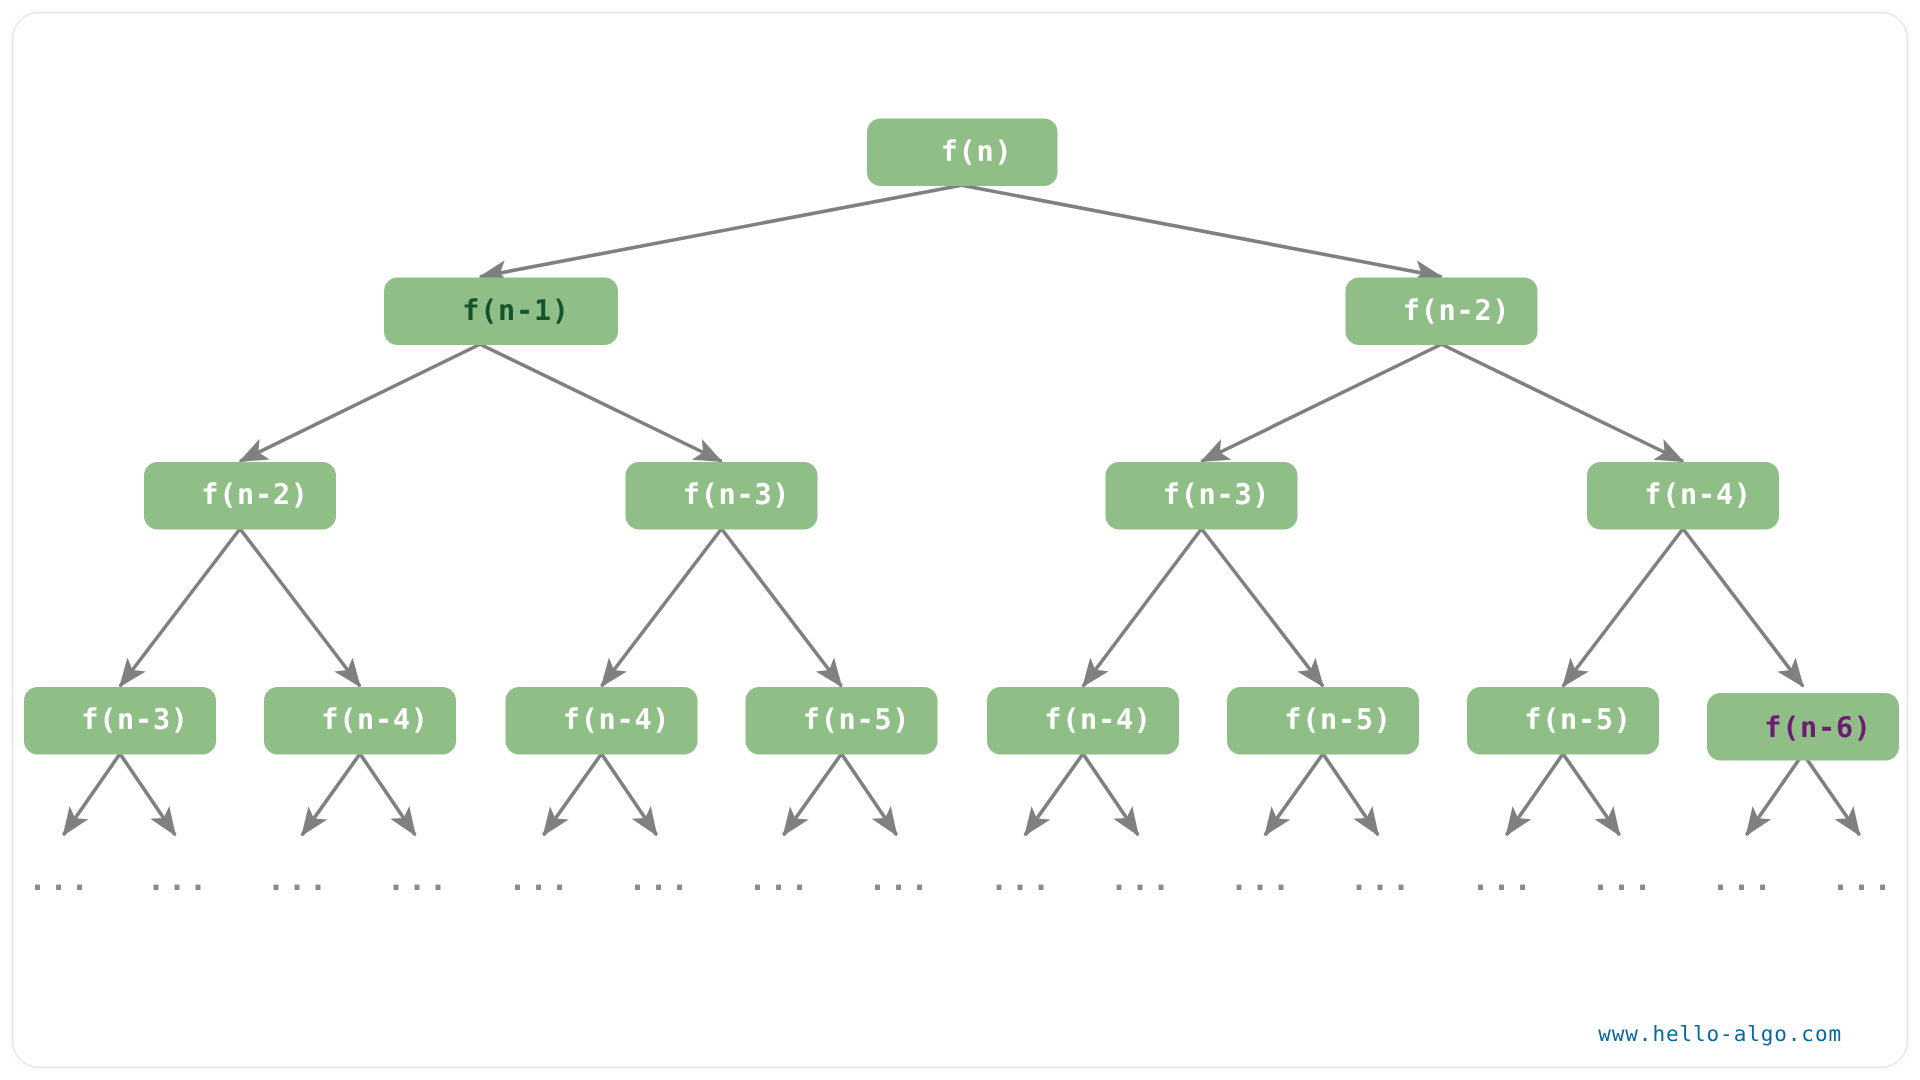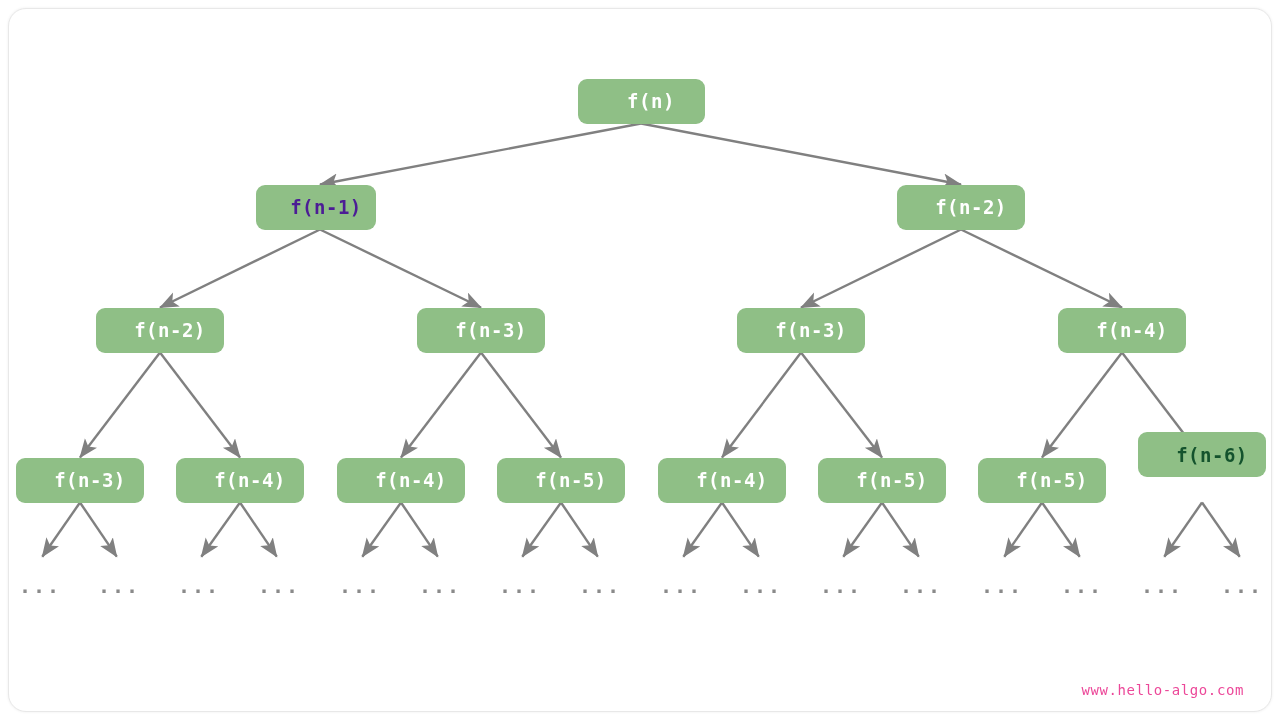--- a/index.html
+++ b/index.html
@@ -62,23 +62,23 @@
     font-family: "DejaVu Sans Mono", "Liberation Mono", monospace;
     font-size: 20px;
     font-weight: bold;
     letter-spacing: 2px;
     transform: translate(-50%, -50%);
     white-space: nowrap;
     user-select: none;
   }
   #watermark {
     position: absolute;
-    right: 36px;
+    right: 52px;
     bottom: 22px;
-    color: #ec4899;
+    color: #0369a1;
     font-family: "DejaVu Sans Mono", "Liberation Mono", monospace;
     font-size: 14px;
     letter-spacing: 0.6px;
     white-space: nowrap;
     user-select: none;
   }
 </style>
 </head>
 <body>
 
@@ -120,34 +120,34 @@
         <line x1="882" y1="502.5" x2="918.7546983125841" y2="556.689619307015" stroke="#808080" stroke-width="2.4" stroke-linecap="butt" marker-end="url(#arrowhead)"></line>
         <line x1="1042" y1="502.5" x2="1004.2842579527944" y2="556.7163791928581" stroke="#808080" stroke-width="2.4" stroke-linecap="butt" marker-end="url(#arrowhead)"></line>
         <line x1="1042" y1="502.5" x2="1079.7157420472056" y2="556.7163791928581" stroke="#808080" stroke-width="2.4" stroke-linecap="butt" marker-end="url(#arrowhead)"></line>
         <line x1="1202" y1="502.5" x2="1164.2842579527944" y2="556.7163791928581" stroke="#808080" stroke-width="2.4" stroke-linecap="butt" marker-end="url(#arrowhead)"></line>
         <line x1="1202" y1="502.5" x2="1239.7157420472056" y2="556.7163791928581" stroke="#808080" stroke-width="2.4" stroke-linecap="butt" marker-end="url(#arrowhead)"></line>
       </g>
   </svg>
 
   <div id="nodes-layer">
       <div class="node" style="left: 577.5px; top: 78.5px; width: 127px; height: 45px; background: rgb(143, 191, 134); color: rgb(255, 255, 255);">f(n)</div>
-      <div class="node" style="left: 256px; top: 184.5px; width: 120px; height: 45px; background: rgb(143, 191, 134); color: #4c1d95;">f(n-1)</div>
+      <div class="node" style="left: 256px; top: 184.5px; width: 156px; height: 45px; background: rgb(143, 191, 134); color: #14532d;">f(n-1)</div>
       <div class="node" style="left: 897px; top: 184.5px; width: 128px; height: 45px; background: rgb(143, 191, 134); color: rgb(255, 255, 255);">f(n-2)</div>
       <div class="node" style="left: 96px; top: 307.5px; width: 128px; height: 45px; background: rgb(143, 191, 134); color: rgb(255, 255, 255);">f(n-2)</div>
       <div class="node" style="left: 417px; top: 307.5px; width: 128px; height: 45px; background: rgb(143, 191, 134); color: rgb(255, 255, 255);">f(n-3)</div>
       <div class="node" style="left: 737px; top: 307.5px; width: 128px; height: 45px; background: rgb(143, 191, 134); color: rgb(255, 255, 255);">f(n-3)</div>
       <div class="node" style="left: 1058px; top: 307.5px; width: 128px; height: 45px; background: rgb(143, 191, 134); color: rgb(255, 255, 255);">f(n-4)</div>
       <div class="node" style="left: 16px; top: 457.5px; width: 128px; height: 45px; background: rgb(143, 191, 134); color: rgb(255, 255, 255);">f(n-3)</div>
       <div class="node" style="left: 176px; top: 457.5px; width: 128px; height: 45px; background: rgb(143, 191, 134); color: rgb(255, 255, 255);">f(n-4)</div>
       <div class="node" style="left: 337px; top: 457.5px; width: 128px; height: 45px; background: rgb(143, 191, 134); color: rgb(255, 255, 255);">f(n-4)</div>
       <div class="node" style="left: 497px; top: 457.5px; width: 128px; height: 45px; background: rgb(143, 191, 134); color: rgb(255, 255, 255);">f(n-5)</div>
       <div class="node" style="left: 658px; top: 457.5px; width: 128px; height: 45px; background: rgb(143, 191, 134); color: rgb(255, 255, 255);">f(n-4)</div>
       <div class="node" style="left: 818px; top: 457.5px; width: 128px; height: 45px; background: rgb(143, 191, 134); color: rgb(255, 255, 255);">f(n-5)</div>
       <div class="node" style="left: 978px; top: 457.5px; width: 128px; height: 45px; background: rgb(143, 191, 134); color: rgb(255, 255, 255);">f(n-5)</div>
-      <div class="node" style="left: 1138px; top: 432px; width: 128px; height: 45px; background: rgb(143, 191, 134); color: #14532d;">f(n-6)</div>
+      <div class="node" style="left: 1138px; top: 462px; width: 128px; height: 45px; background: rgb(143, 191, 134); color: #701a75;">f(n-6)</div>
     </div>
   <div id="ellipsis-layer">
       <div class="ellipsis" style="left: 40px; top: 586px; color: rgb(138, 138, 138);">...</div>
       <div class="ellipsis" style="left: 119px; top: 586px; color: rgb(138, 138, 138);">...</div>
       <div class="ellipsis" style="left: 199px; top: 586px; color: rgb(138, 138, 138);">...</div>
       <div class="ellipsis" style="left: 279px; top: 586px; color: rgb(138, 138, 138);">...</div>
       <div class="ellipsis" style="left: 360px; top: 586px; color: rgb(138, 138, 138);">...</div>
       <div class="ellipsis" style="left: 440px; top: 586px; color: rgb(138, 138, 138);">...</div>
       <div class="ellipsis" style="left: 520px; top: 586px; color: rgb(138, 138, 138);">...</div>
       <div class="ellipsis" style="left: 600px; top: 586px; color: rgb(138, 138, 138);">...</div>

